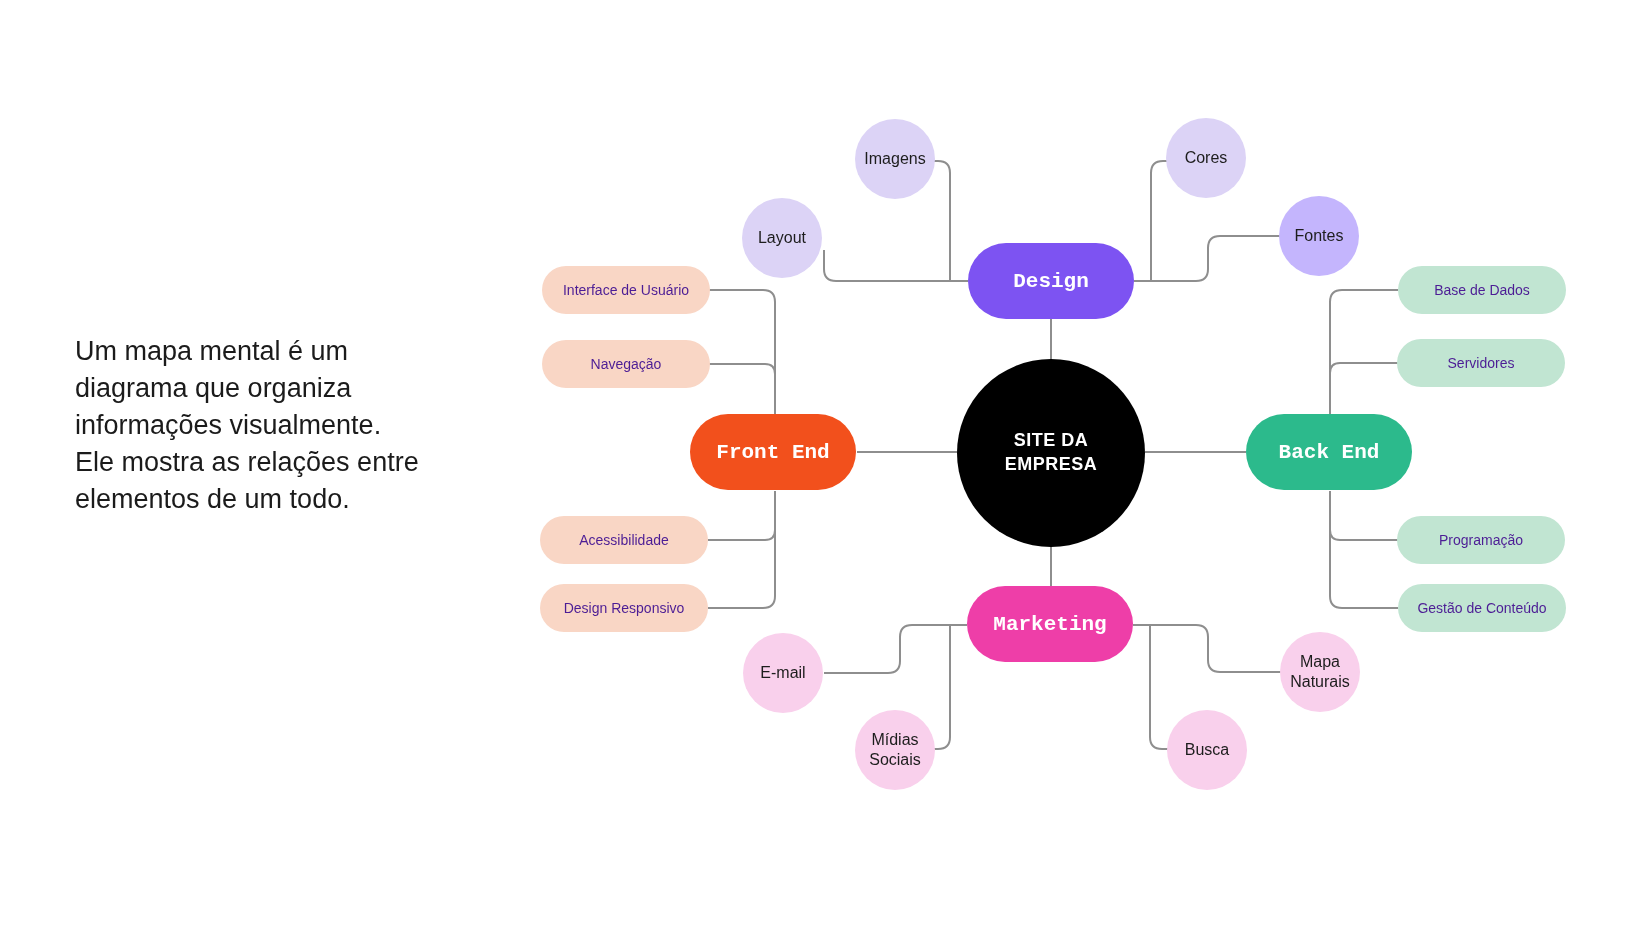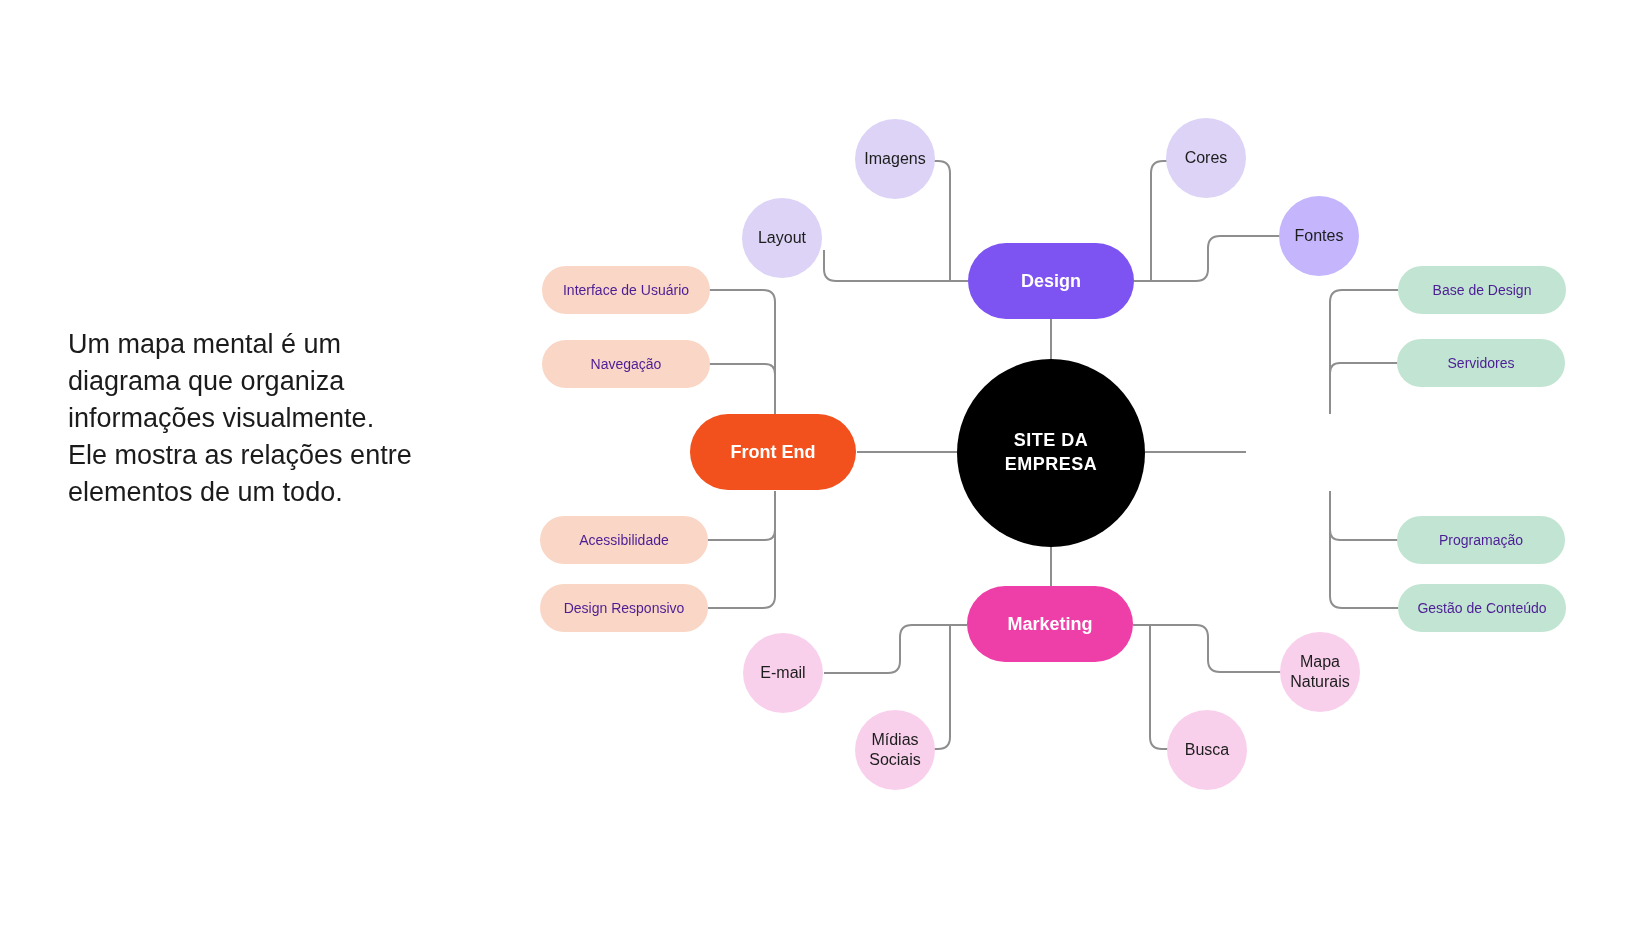--- a/index.html
+++ b/index.html
@@ -8,37 +8,37 @@
     font-family:"Liberation Sans","DejaVu Sans",sans-serif;
   }
   
   .intro-title{
     position:absolute;left:62px;top:34px;width:420px;margin:0;
     font-size:97px;line-height:1.17;font-weight:bold;letter-spacing:-2px;
     color:#0a0a0a;white-space:pre-line;
     text-shadow:1px 0 0 currentColor,-1px 0 0 currentColor,0 1px 0 currentColor;
   }
   .intro-desc{
-    position:absolute;left:64px;top:322px;width:470px;margin:4px;
+    position:absolute;left:64px;top:322px;width:470px;margin:11px;
     font-size:27px;line-height:37px;color:#1b1b1b;white-space:pre-line;
   }
   
   .connectors{position:absolute;left:0;top:0;width:1652px;height:930px;}
   
   .node{
     position:absolute;display:flex;align-items:center;justify-content:center;
     box-sizing:border-box;text-align:center;white-space:pre-line;
   }
   .center-node{
     width:188px;height:188px;border-radius:50%;
     color:#ffffff;font-weight:bold;font-size:18px;line-height:1.32;letter-spacing:.5px;
   }
   .branch-pill{
     width:166px;height:76px;border-radius:38px;
-    color:#ffffff;font-weight:bold;font-size:18px;
+    color:#ffffff;font-weight:bold;font-size:21px;font-family:Liberation Mono, monospace;
   }
   .leaf-pill{
     width:168px;height:48px;border-radius:24px;
     font-size:14px;color:#4c1d95;
   }
   .leaf-circle{
     width:80px;height:80px;border-radius:50%;
     font-size:16px;line-height:1.22;color:#1d1d1d;
   }
 </style>
@@ -81,33 +81,34 @@
       <path d="M1133 625 H1196 Q1208 625 1208 637 V660 Q1208 672 1220 672 H1281"></path>
       <path d="M1150 625 V737 Q1150 749 1162 749 H1168"></path>
     </g>
   </svg>
 
   <div class="node center-node" style="left: 957px; top: 359px; background-color: rgb(0, 0, 0);">SITE DA
 EMPRESA</div>
 
   <div class="node branch-pill" style="left: 968px; top: 243px; background-color: rgb(125, 83, 242);">Design</div>
   <div class="node branch-pill" style="left: 690px; top: 414px; background-color: rgb(242, 80, 28);">Front End</div>
+  <div class="node branch-pill" style="left: 1246px; top: 414px; background-color: rgb(44, 186, 140);">Back End</div>
   <div class="node branch-pill" style="left: 967px; top: 586px; background-color: rgb(238, 62, 168);">Marketing</div>
 
   <div class="node leaf-circle" style="left: 855px; top: 119px; background-color: rgb(220, 211, 246);">Imagens</div>
   <div class="node leaf-circle" style="left: 742px; top: 198px; background-color: rgb(220, 211, 246);">Layout</div>
   <div class="node leaf-circle" style="left: 1166px; top: 118px; background-color: rgb(220, 211, 246);">Cores</div>
   <div class="node leaf-circle" style="left: 1279px; top: 196px; background-color: #c4b5fd;">Fontes</div>
 
   <div class="node leaf-pill" style="left: 542px; top: 266px; background-color: rgb(249, 214, 197);">Interface de Usuário</div>
   <div class="node leaf-pill" style="left: 542px; top: 340px; background-color: rgb(249, 214, 197);">Navegação</div>
   <div class="node leaf-pill" style="left: 540px; top: 516px; background-color: rgb(249, 214, 197);">Acessibilidade</div>
   <div class="node leaf-pill" style="left: 540px; top: 584px; background-color: rgb(249, 214, 197);">Design Responsivo</div>
 
-  <div class="node leaf-pill" style="left: 1398px; top: 266px; background-color: rgb(193, 229, 210);">Base de Design</div>
+  <div class="node leaf-pill" style="left: 1398px; top: 266px; background-color: rgb(193, 229, 210);">Base de Dados</div>
   <div class="node leaf-pill" style="left: 1397px; top: 339px; background-color: rgb(193, 229, 210);">Servidores</div>
   <div class="node leaf-pill" style="left: 1397px; top: 516px; background-color: rgb(193, 229, 210);">Programação</div>
   <div class="node leaf-pill" style="left: 1398px; top: 584px; background-color: rgb(193, 229, 210);">Gestão de Conteúdo</div>
 
   <div class="node leaf-circle" style="left: 743px; top: 633px; background-color: rgb(249, 208, 236);">E-mail</div>
   <div class="node leaf-circle" style="left: 855px; top: 710px; background-color: rgb(249, 208, 236);">Mídias
 Sociais</div>
   <div class="node leaf-circle" style="left: 1167px; top: 710px; background-color: rgb(249, 208, 236);">Busca</div>
   <div class="node leaf-circle" style="left: 1280px; top: 632px; background-color: rgb(249, 208, 236);">Mapa
 Naturais</div>

